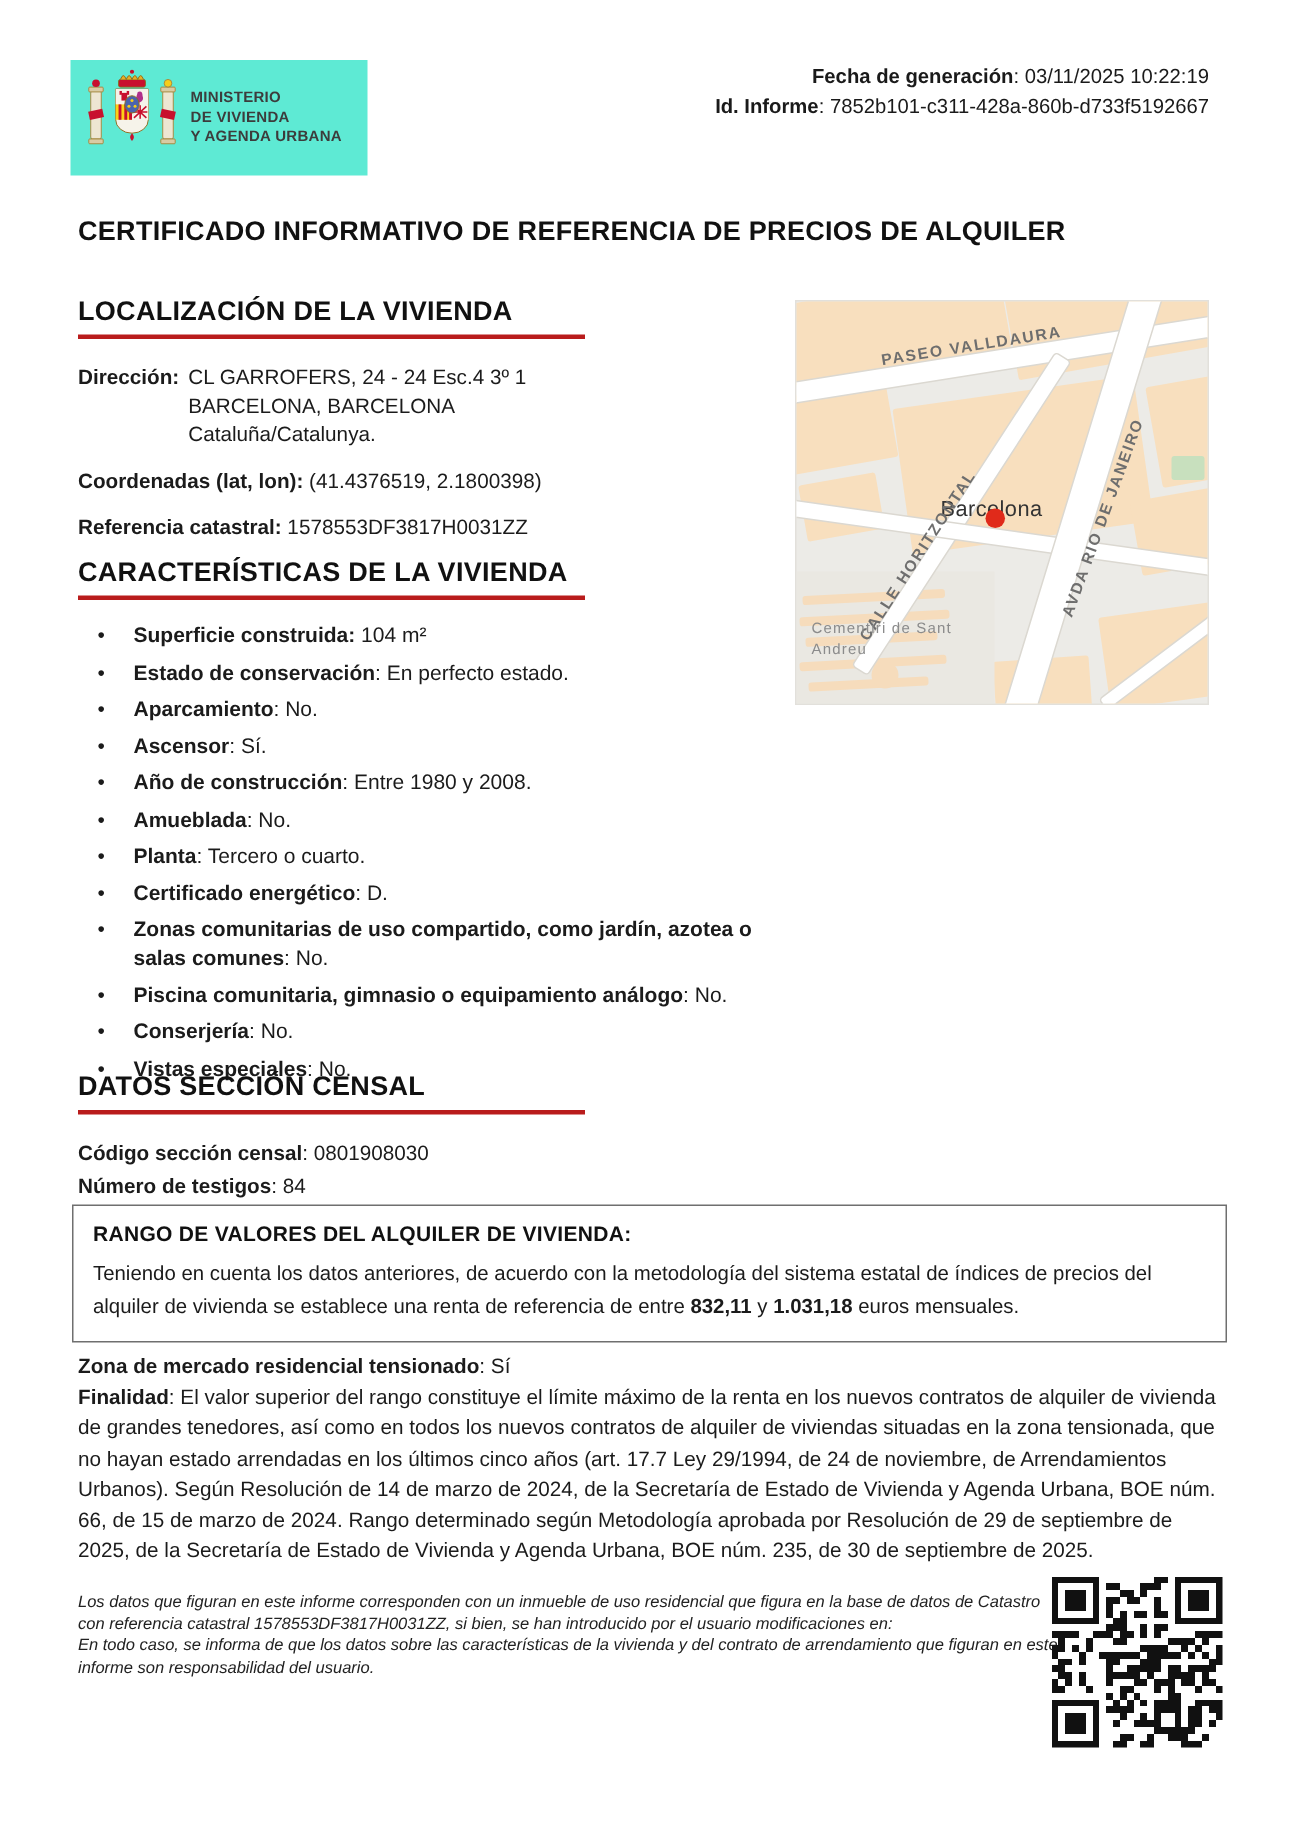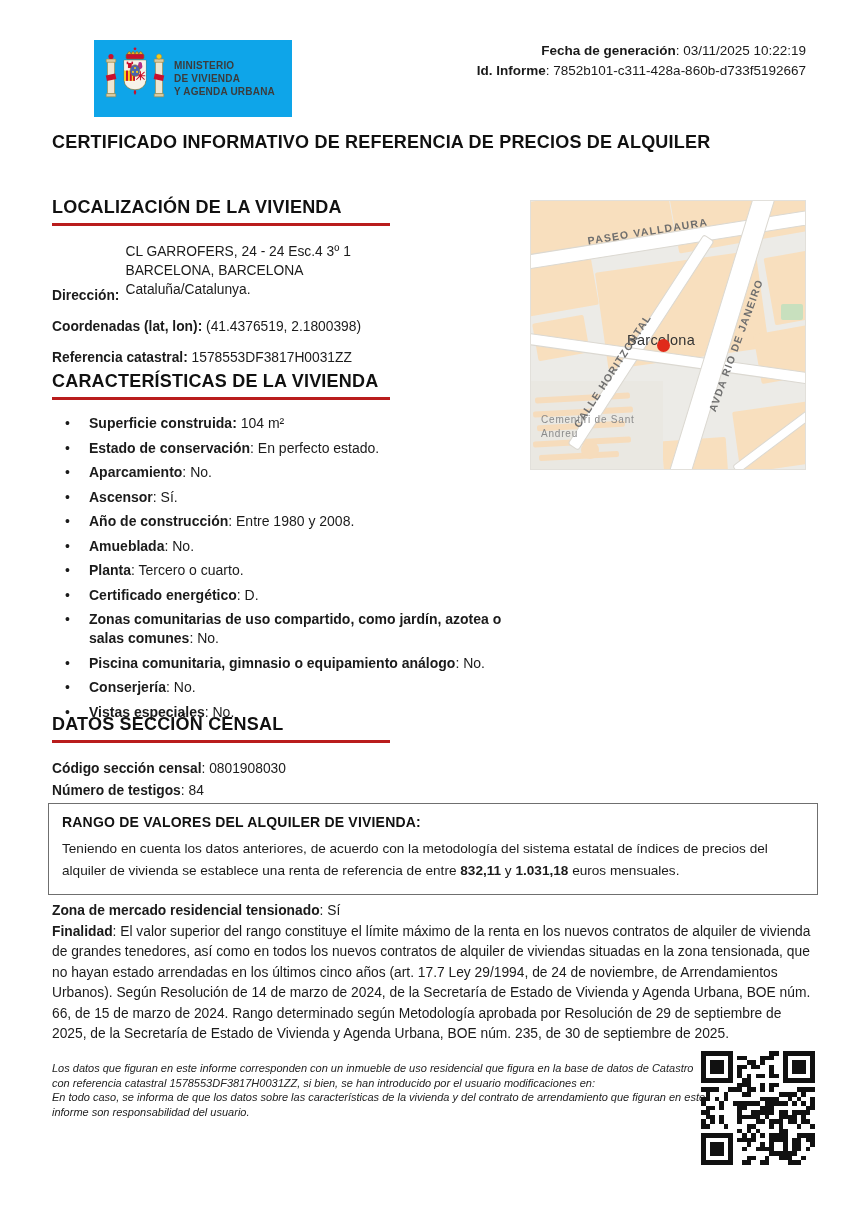--- a/index.html
+++ b/index.html
@@ -2,33 +2,33 @@
 <html><head>
 <meta charset="utf-8">
 <style>
   * { margin:0; padding:0; box-sizing:border-box; }
   body { background:#888; font-family:"Liberation Sans", sans-serif; }
   .page { position:relative; width:865px; height:1232px; background:#ffffff; margin:0 auto;
           color:#1b1b1b; overflow:hidden; }
 
   
   .logo-box { position:absolute; left:47px; top:40px; width:198px; height:77px;
-              background:#0ea5e9; display:flex; align-items:center; gap:7px; padding-left:9px;margin-left:47px; }
+              background:#5eead4; display:flex; align-items:center; gap:7px; padding-left:9px; }
   .logo-text { font-size:10px; font-weight:bold; color:#3c3c3c; line-height:13px; letter-spacing:0.2px; }
   .hdr-right { position:absolute; top:41px; right:59px; text-align:right; font-size:13.5px; line-height:20px; color:#1a1a1a;margin-left:44px; }
 
-  .doc-title { position:absolute; left:52px; top:132px; font-size:18px; font-weight:bold; letter-spacing:0.2px; color:#111; }
+  .doc-title { position:absolute; left:52px; top:144px; font-size:18px; font-weight:bold; letter-spacing:0.2px; color:#111; }
 
   .section-heading { font-size:18px; font-weight:bold; color:#111; letter-spacing:0.2px;
                      padding-bottom:5px; border-bottom:3px solid #b91c1c; width:338px; }
 
   
   .loc { position:absolute; left:52px; top:197px; width:470px; font-size:13.8px; }
   .addr-row { display:flex; margin-top:16px; line-height:19px; }
-  .addr-row b { margin-right:6px; white-space:nowrap;margin-top:44px; }
+  .addr-row b { margin-right:6px; white-space:nowrap; }
   .kv { margin-top:12px; line-height:19px; }
 
   
   .map { position:absolute; left:530px; top:200px; width:276px; height:270px;
          background:#ECEBE7; overflow:hidden; border:1px solid #E2E0DB; }
   .map .blk { position:absolute; background:#F8DFBE; border-radius:2px; }
   .map .street { position:absolute; background:#ffffff; border:1px solid #DBD8D1; border-radius:3px; }
   .map .mlabel { position:absolute; font-size:10.5px; font-weight:bold; color:#6e6e6e;
                  letter-spacing:1.2px; white-space:nowrap; z-index:6; }
   .map .city { position:absolute; left:96px; top:131px; font-size:14.5px; color:#333; z-index:4; letter-spacing:0.3px; }

